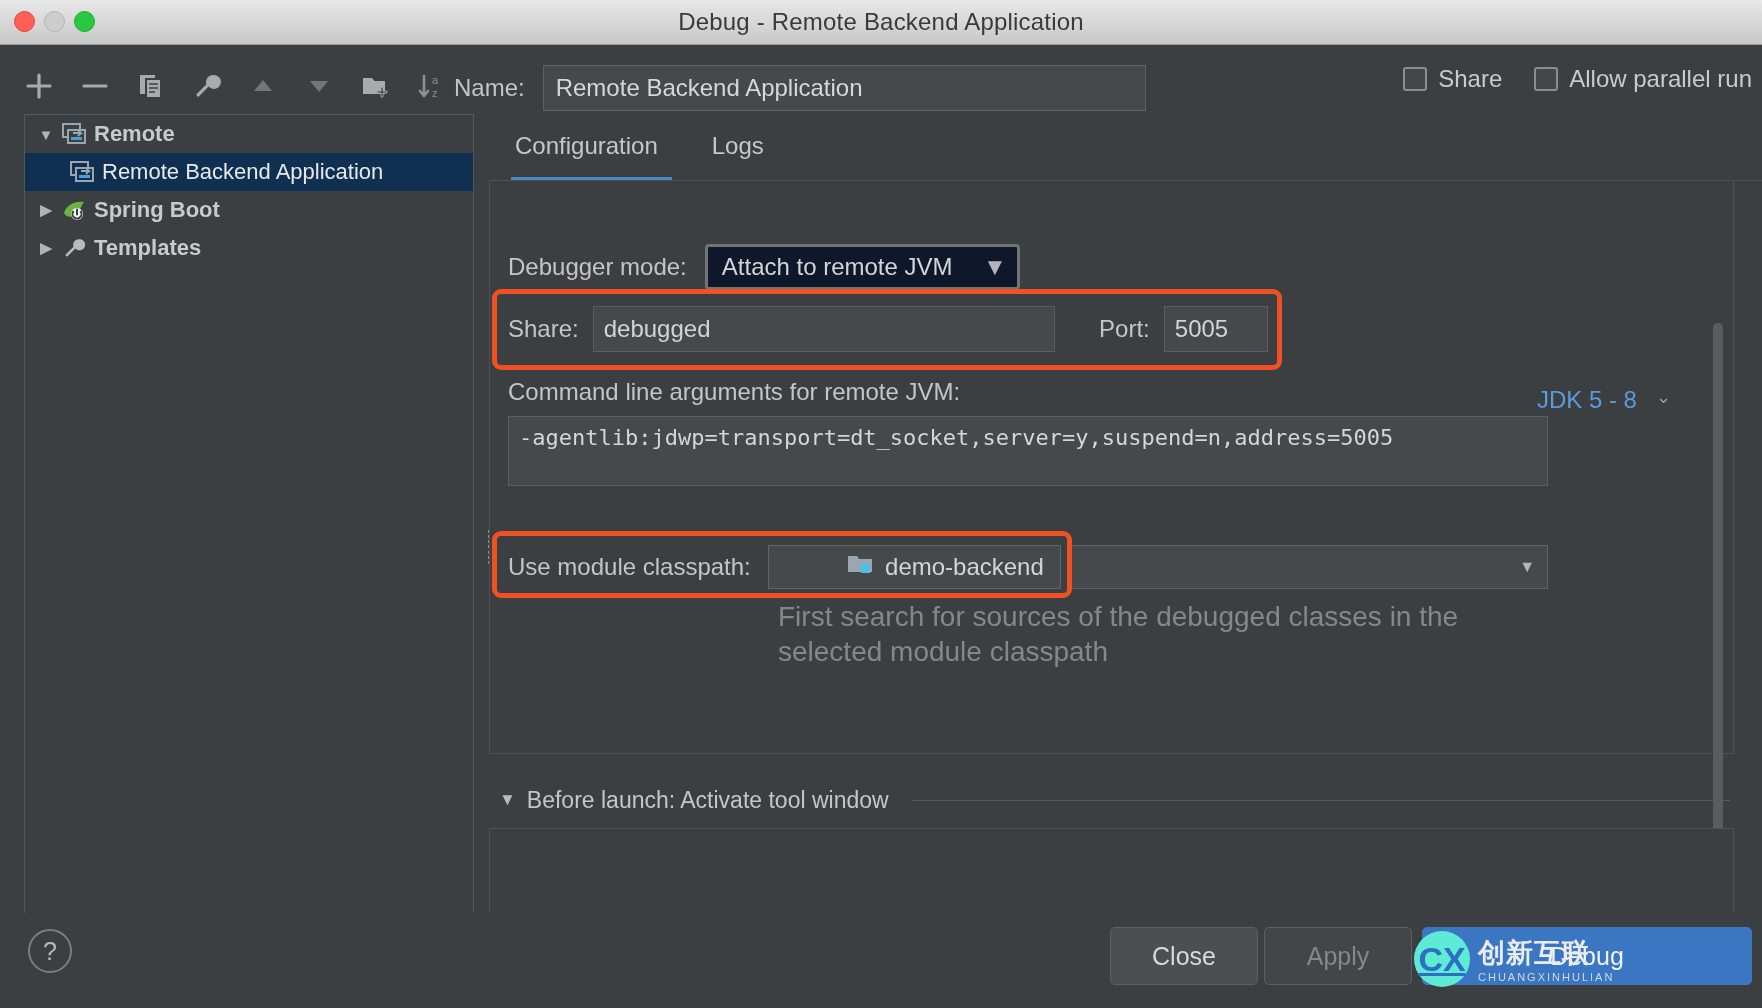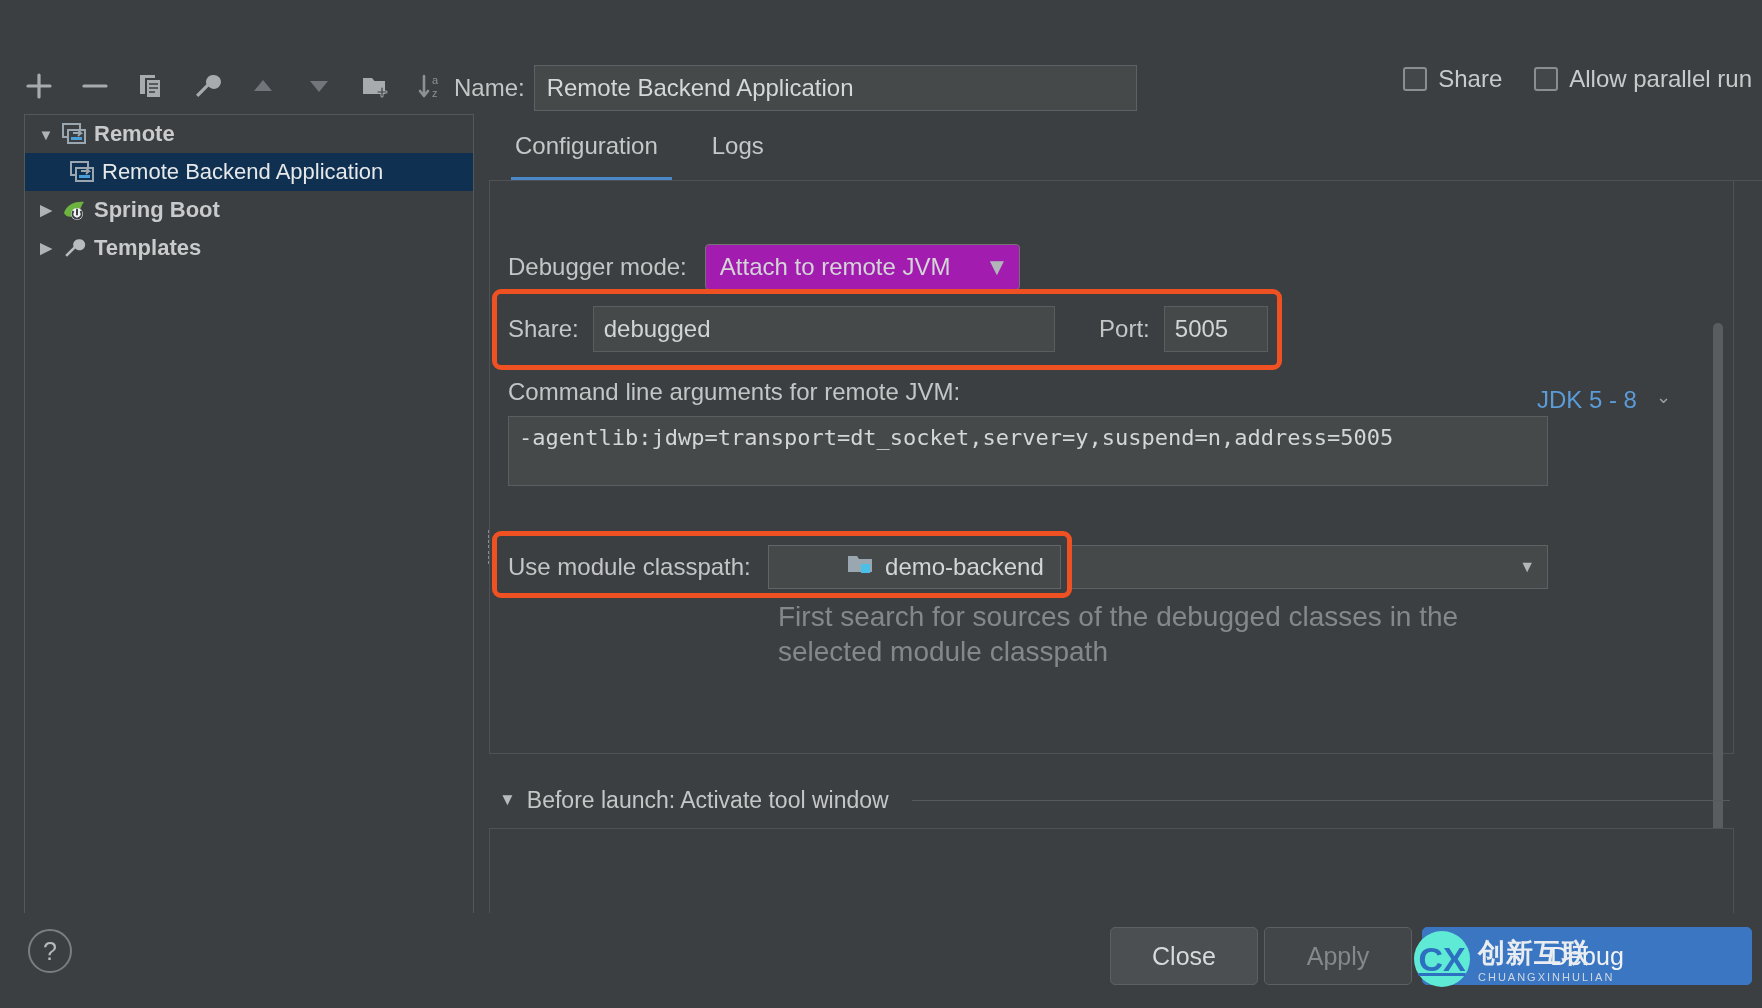--- a/index.html
+++ b/index.html
@@ -106,21 +106,21 @@
     position: absolute; left: 489px; top: 0;
     width: 1273px; height: 913px;
   }
   .name-row {
     position: absolute; left: 0; top: 18px;
     width: 1273px; height: 50px;
     display: flex; align-items: center;
   }
   .name-label {
     font-size: 24px; color: #c3c5c6;
-    margin-left: -35px; margin-right: 9px;
+    margin-left: -35px; margin-right: 18px;
   }
   .name-input {
     width: 603px; height: 46px;
     background: #45494a;
     border: 1px solid #5e6163;
     color: #d5d7d8;
     font-size: 24px;
     padding: 0 12px;
     display: flex; align-items: center;
   }
@@ -168,22 +168,22 @@
   .scroll-thumb {
     position: absolute; right: 10px; top: 142px;
     width: 10px; height: 544px;
     background: #5a5d5f; border-radius: 5px;
   }
 
   .fld-label { font-size: 24px; color: #c3c5c6; }
 
   .combo {
     height: 46px;
-    background: #a21caf;
-    border: 1px solid #737373;
+    background: #0f172a;
+    border: 3px solid #737373;
     border-radius: 4px;
     display: flex; align-items: center;
     padding: 0 10px 0 14px;
     color: #d3d5d6; font-size: 24px;
     position: relative;
     justify-content: space-between;
   }
   .combo .caret {
     margin-left: auto; padding-left: 18px;
     color: #b3b6b8;
@@ -342,20 +342,28 @@
   }
   .wm-text { display: flex; flex-direction: column; }
   .wm-cn { font-size: 27px; color: #e9edf1; font-weight: bold; letter-spacing: 1px; }
   .wm-py { font-size: 11px; color: #cfd8e2; letter-spacing: 2px; }
 </style>
 </head>
 <body>
 
 <div id="app">
 
+  <div class="titlebar">
+    <div class="traffic">
+      <span class="light red"></span>
+      <span class="light yellow"></span>
+      <span class="light green"></span>
+    </div>
+    <div class="win-title">Debug - Remote Backend Application</div>
+  </div>
 
   <div class="body">
 
     <div class="left-pane">
 
       <div class="tree-toolbar">
         <div class="tb-icon">
           <svg width="30" height="30" viewBox="0 0 30 30">
               <path d="M15 4v22M4 15h22" stroke="#a8abad" stroke-width="3.2" stroke-linecap="round"></path>
             </svg>

